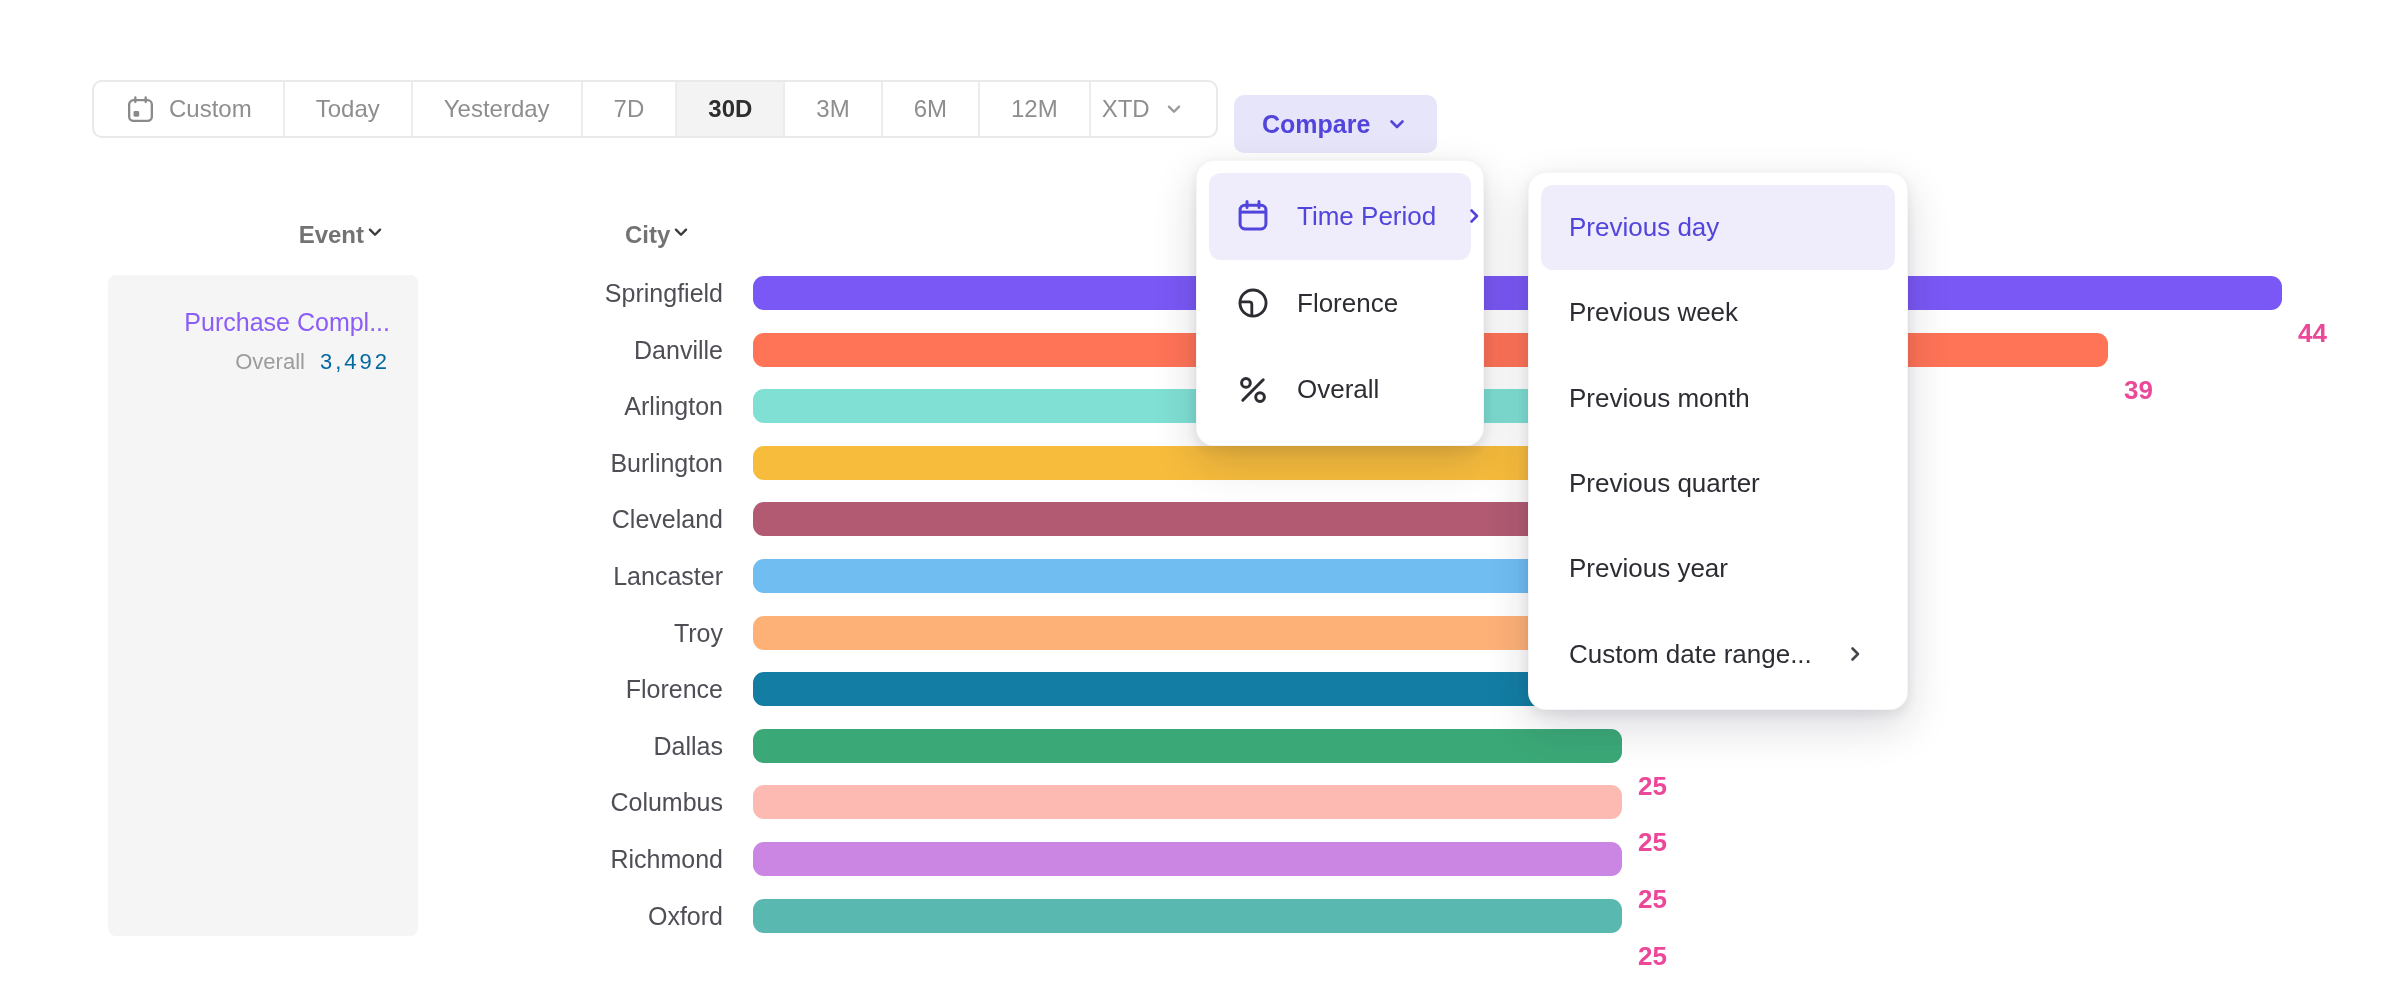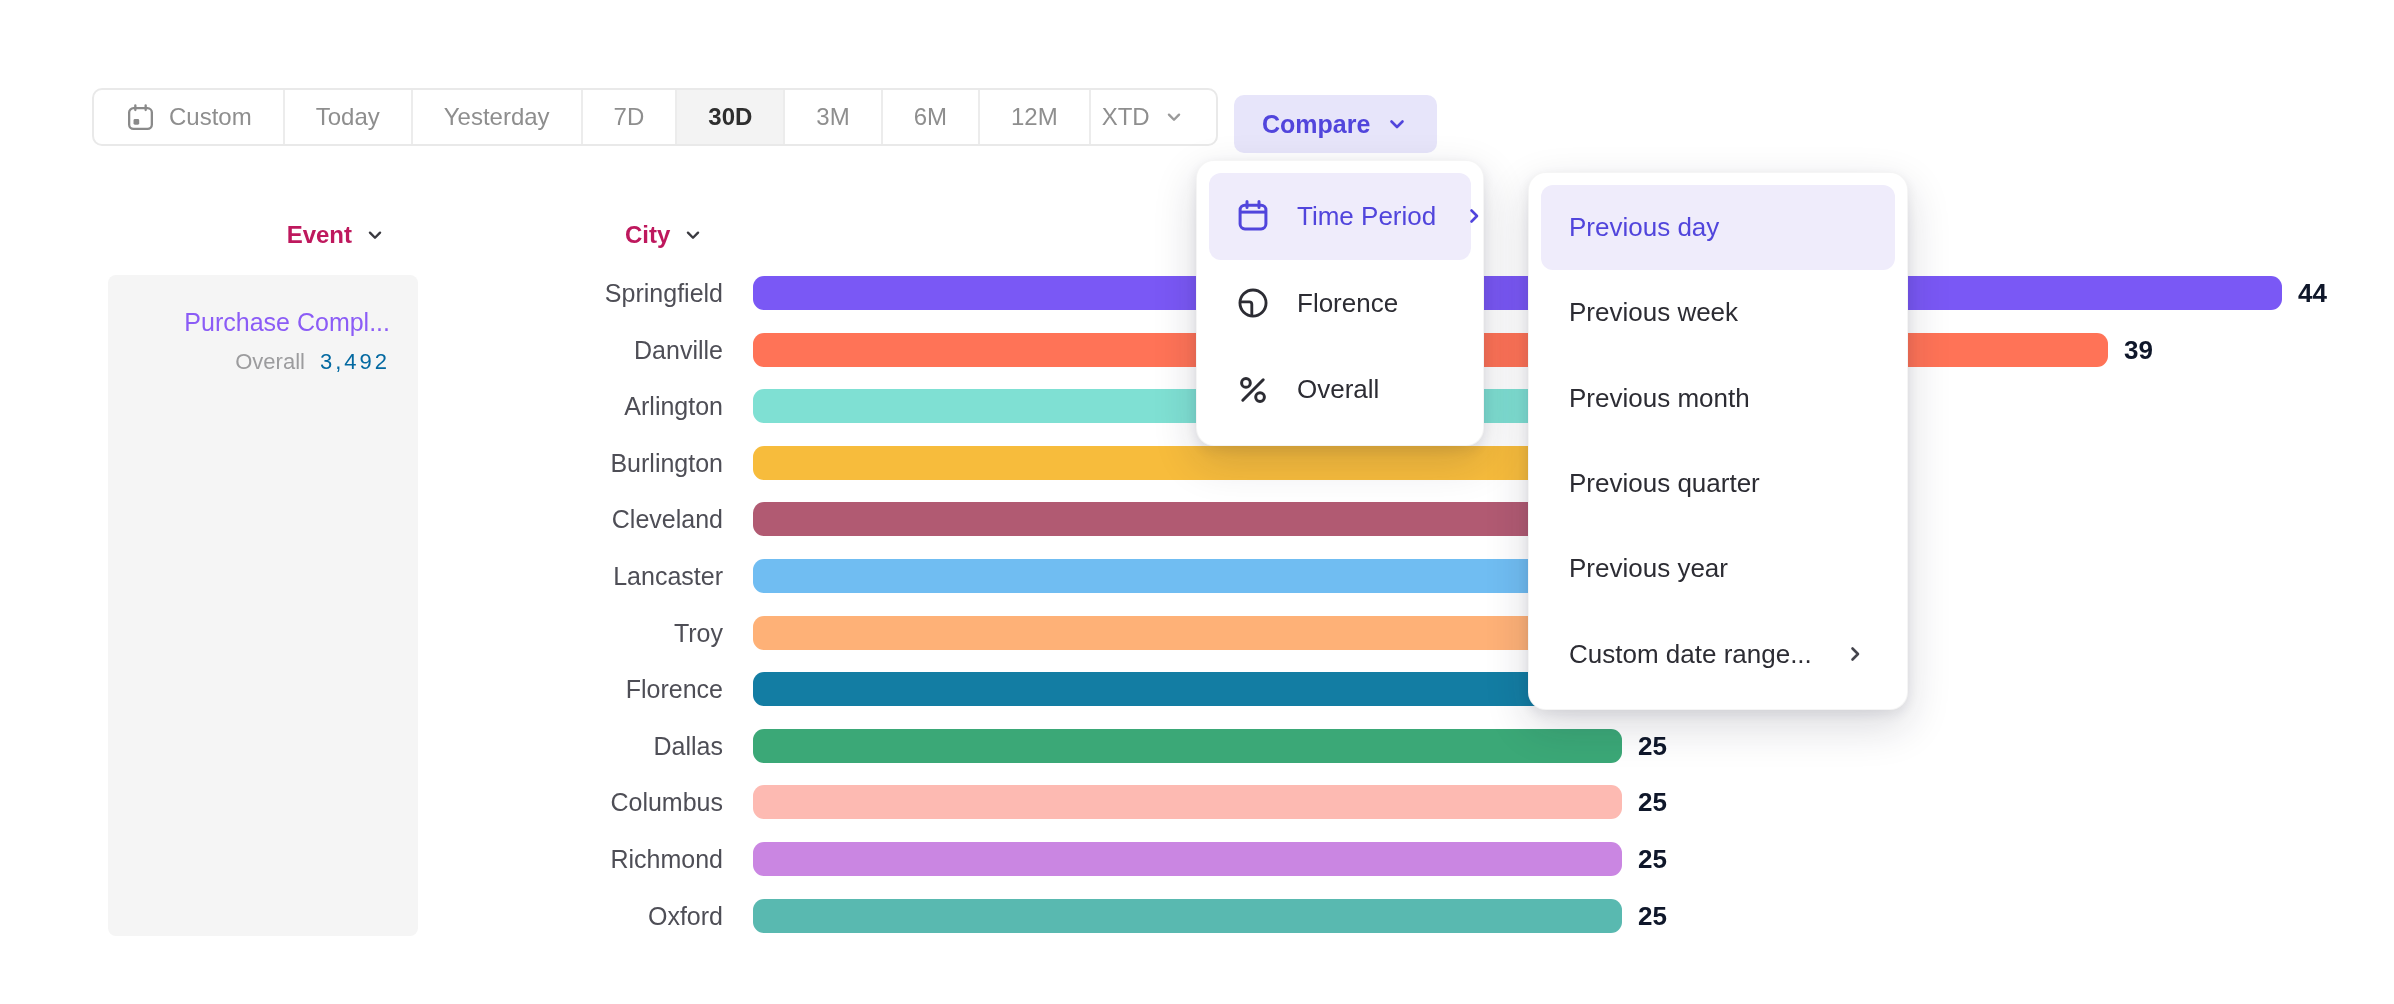--- a/index.html
+++ b/index.html
@@ -1,51 +1,51 @@
 <!DOCTYPE html>
 <html><head>
 <meta charset="utf-8">
 <style>
   html,body{margin:0;padding:0;background:#ffffff;}
   .stage{position:relative;width:2394px;height:1004px;background:#ffffff;overflow:hidden;
          font-family:"Liberation Sans",sans-serif;-webkit-font-smoothing:antialiased;}
 
   
-  .range-group{position:absolute;left:92px;top:88px;height:58px;display:flex;align-items:stretch;
+  .range-group{position:absolute;left:92px;top:80px;height:58px;display:flex;align-items:stretch;
                background:#fff;border:2px solid #E9E9E9;border-radius:10px;overflow:hidden;box-sizing:border-box;}
   .range-btn{display:flex;align-items:center;justify-content:center;gap:13px;padding:0 31px;
              font-size:24px;color:#8E8E8E;border-right:2px solid #ECECEC;cursor:pointer;white-space:nowrap;}
   .range-btn:last-child{border-right:none;padding-left:11px;}
   .range-btn.selected{background:#F3F3F3;color:#2E2E2E;font-weight:700;}
   .range-btn .ricon{width:31px;height:31px;color:#8A8A8A;display:inline-flex;}
   .range-btn .rchev{width:22px;height:22px;color:#9A9A9A;display:inline-flex;}
   .ricon svg,.rchev svg,.mi-icon svg,.mi-chev svg,.hchev svg,.cmp-chev svg{width:100%;height:100%;display:block;}
 
   .compare-btn{position:absolute;left:1234px;top:95px;height:58px;padding:0 28px;display:flex;align-items:center;gap:15px;
                background:#E7E5FA;border:none;border-radius:10px;color:#5145DC;font-size:25px;font-weight:700;cursor:pointer;}
   .cmp-chev{width:24px;height:24px;display:inline-flex;color:#5145DC;}
 
   
-  .col-header{position:absolute;display:flex;align-items:center;gap:12px;font-size:24px;font-weight:700;color:#be185d;}
+  .col-header{position:absolute;display:flex;font-size:24px;font-weight:700;color:#737373;}
   #event-header{left:108px;top:221px;width:278px;justify-content:flex-end;}
   #city-header{left:625px;top:221px;}
   .hchev{width:22px;height:22px;color:#3A3A40;display:inline-flex;}
 
   
   .event-card{position:absolute;left:108px;top:275px;width:310px;height:661px;background:#F5F5F5;border-radius:8px;cursor:pointer;}
   .event-name{position:absolute;top:33px;right:28px;font-size:25px;color:#8b5cf6;white-space:nowrap;margin-left:24px;}
   .event-overall{position:absolute;top:74px;right:28px;display:flex;align-items:baseline;gap:15px;}
   .event-overall .olabel{font-size:22px;color:#9C9C9E;}
   .event-overall .ovalue{font-size:22px;color:#0369a1;letter-spacing:3px;font-weight:400;}
 
   
   .chart{position:absolute;left:0;top:0;width:2394px;height:1004px;}
   .bar-row-label{position:absolute;width:343px;left:380px;text-align:right;font-size:25px;color:#4E4E56;line-height:34px;white-space:nowrap;}
   .bar{position:absolute;height:34px;border-radius:11px;cursor:pointer;}
-  .bar-value{position:absolute;font-size:26px;font-weight:700;color:#0f172a;line-height:34px;}
+  .bar-value{position:absolute;font-size:26px;font-weight:700;color:#ec4899;line-height:34px;margin-top:40px;}
 
   
   .menu{position:absolute;background:#fff;border-radius:18px;box-sizing:border-box;padding:12px;
         box-shadow:0 4px 12px rgba(25,25,50,.08),0 16px 44px rgba(25,25,50,.16);
         border:1px solid rgba(0,0,0,.04);display:flex;flex-direction:column;}
   #compare-menu{left:1196px;top:160px;width:288px;height:286px;}
   #time-period-menu{left:1528px;top:172px;width:380px;height:538px;}
   .menu-item{flex:1;display:flex;align-items:center;gap:26px;padding:0 26px;border-radius:12px;
              font-size:26px;color:#2C2C33;cursor:pointer;white-space:nowrap;}
   #time-period-menu .menu-item{padding:0 28px;}

